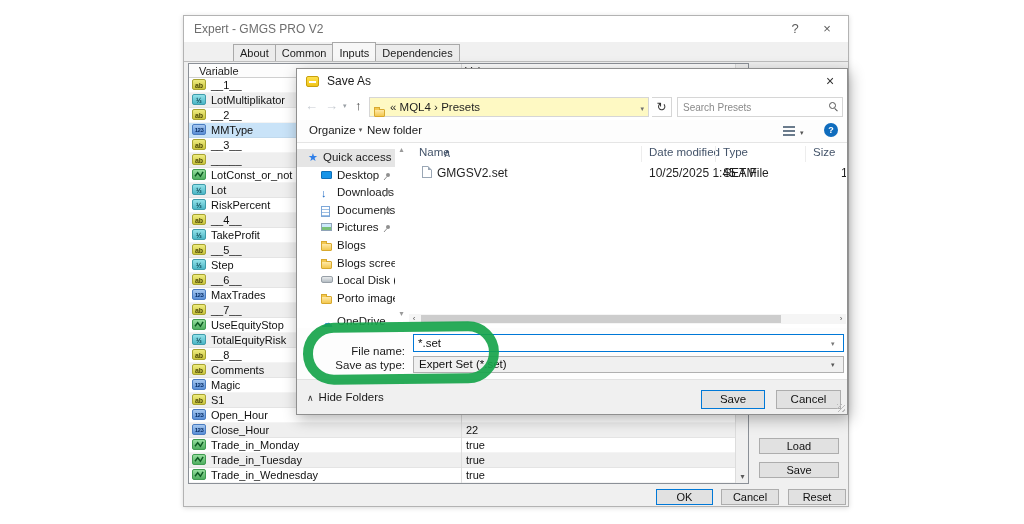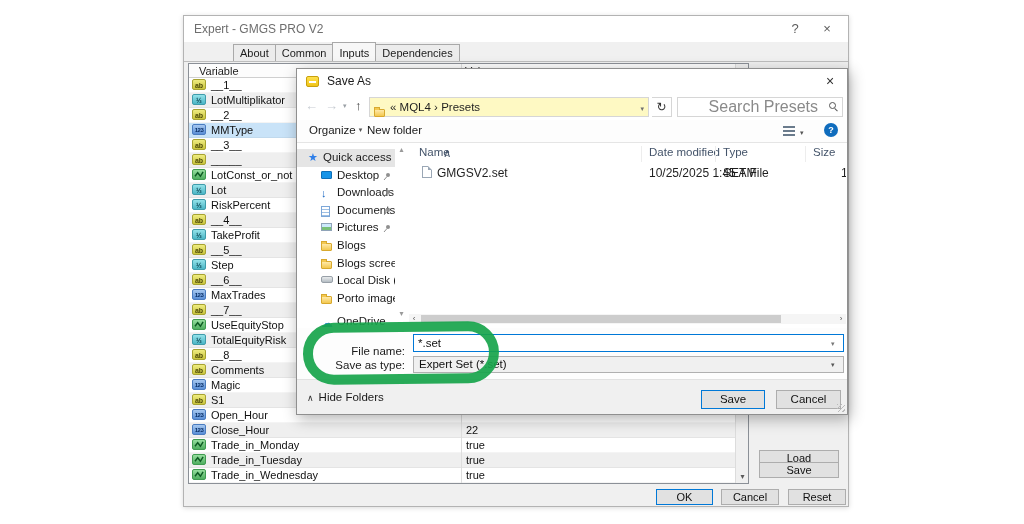--- a/index.html
+++ b/index.html
@@ -42,21 +42,21 @@
   .pval  { position:absolute; left:277px; top:0; font-size:11px; line-height:15px; color:#111; }
   .tbl-scroll { position:absolute; right:0; top:0; bottom:0; width:13px; background:#f0f0f0;
                 border-left:1px solid #dcdcdc; z-index:4; }
   .sb-arrow { position:absolute; left:0; width:13px; height:13px; font-size:8px; color:#5a5a5a;
               text-align:center; line-height:13px; background:#f0f0f0; }
   .sb-up { top:0; } .sb-down { bottom:0; }
 
   .btn { position:absolute; background:#e1e1e1; border:1px solid #adadad; font-size:11px;
          color:#111; text-align:center; }
   .btn.default { border-color:#0078d7; }
-  #btn-load  { left:575px; top:434px; width:80px; height:16px; line-height:14px; }
+  #btn-load  { left:575px; top:422px; width:80px; height:16px; line-height:14px; }
   #btn-save2 { left:575px; top:446px; width:80px; height:16px; line-height:14px; }
   #btn-ok    { left:472px; top:473px; width:57px; height:16px; line-height:14px; }
   #btn-cancel2{ left:537px; top:473px; width:58px; height:16px; line-height:14px; }
   #btn-reset { left:604px; top:473px; width:58px; height:16px; line-height:14px; }
 
   
   #saveas { position:absolute; left:296px; top:68px; width:552px; height:347px; background:#fff;
             border:1px solid #8f8f8f; box-shadow:2px 4px 14px rgba(0,0,0,.3); z-index:5; }
   .sa-title { position:absolute; left:0; top:0; right:0; height:25px; background:#fff; }
   .sa-app-icon { position:absolute; left:9px; top:7px; width:13px; height:11px; border-radius:2px;
@@ -73,21 +73,21 @@
   .g-up { left:58px; color:#3d3d3d; }
   .addrbar { position:absolute; left:72px; top:3px; width:280px; height:20px; border:1px solid #d6d6d6;
              background:#fef9c3; }
   .addr-folder { position:absolute; left:4px; top:5px; }
   .addr-text { position:absolute; left:20px; top:3px; font-size:11.5px; color:#1f1f1f; }
   .addr-drop { position:absolute; right:4px; top:7px; font-size:7px; color:#707070; }
   .refreshbox { position:absolute; left:355px; top:3px; width:20px; height:20px; border:1px solid #d6d6d6;
                 border-left:none; text-align:center; line-height:18px; font-size:12px; color:#333; }
   .searchbox { position:absolute; left:380px; top:3px; width:166px; height:20px; border:1px solid #d6d6d6; background:#fff; }
   .searchbox input { position:absolute; left:5px; top:1px; width:135px; height:16px; border:none; outline:none;
-                     font-family:"Liberation Sans",sans-serif; font-size:16px; color:#333; background:transparent;text-align:right; }
+                     font-family:"Liberation Sans",sans-serif; font-size:10px; color:#333; background:transparent; }
   .searchbox input::placeholder { color:#8a8a8a; }
   .i-search { position:absolute; right:6px; top:4px; width:7px; height:7px; border:1.4px solid #555; border-radius:50%; }
   .i-search::after { content:''; position:absolute; left:5px; top:5px; width:4px; height:1.4px; background:#555;
                      transform:rotate(45deg); transform-origin:0 0; }
 
   .sa-toolbar { position:absolute; left:0; top:51px; right:0; height:22px; background:#fdfdfd; }
   .organize { position:absolute; left:12px; top:4px; font-size:11.5px; color:#1a1a1a; }
   .organize .dd { font-size:7px; color:#555; margin-left:3px; vertical-align:2px; }
   .newfolder { position:absolute; left:70px; top:4px; font-size:11.5px; color:#1a1a1a; }
   .viewicon { position:absolute; left:486px; top:6px; width:12px; height:10px;

